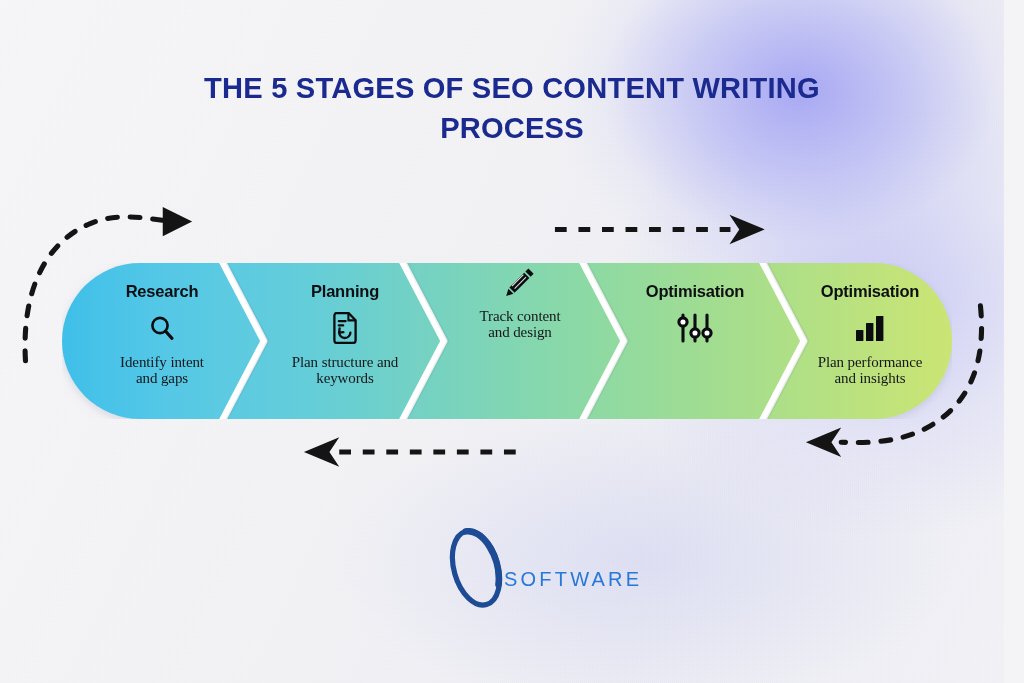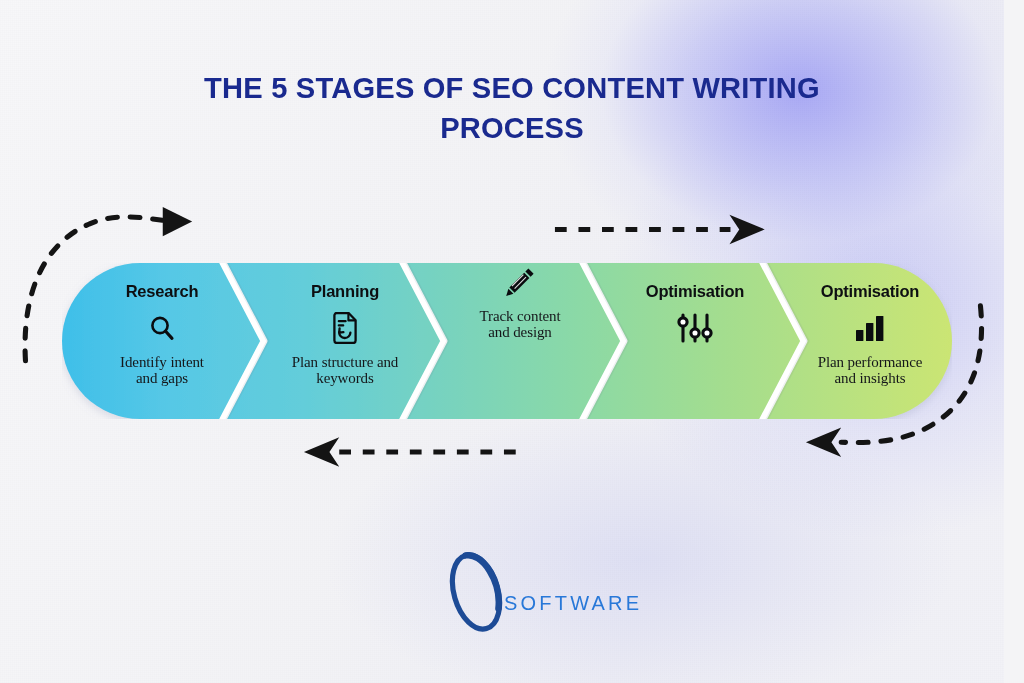--- a/index.html
+++ b/index.html
@@ -88,21 +88,21 @@
     font-family: Liberation Serif, serif;
   }
 
   
   .arrow-layer { position: absolute; inset: 0; pointer-events: none; }
 
   
   #logo {
     position: absolute;
     left: 432px;
-    top: 552px;
+    top: 528px;
     width: 200px;
     height: 80px;
   }
   #logo-word {
     position: absolute;
     left: 72px;
     top: 40px;
     font-size: 20px;
     font-weight: 500;
     letter-spacing: 3.2px;

